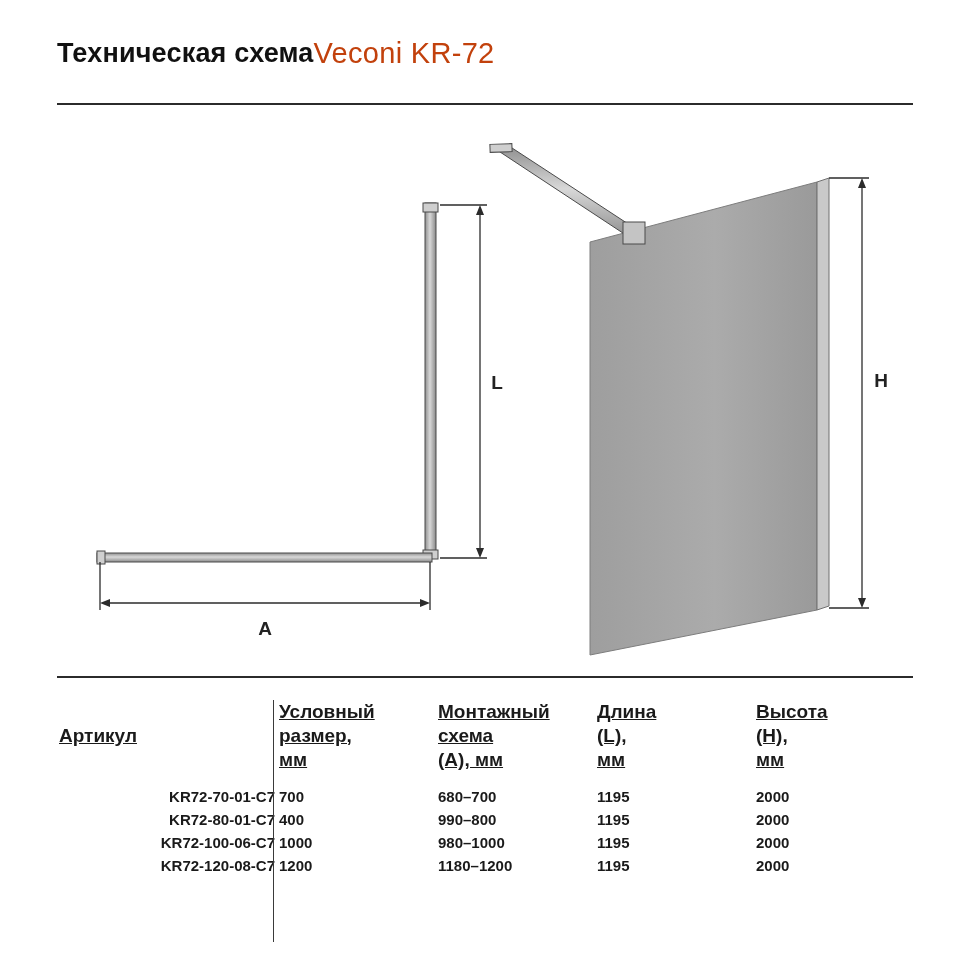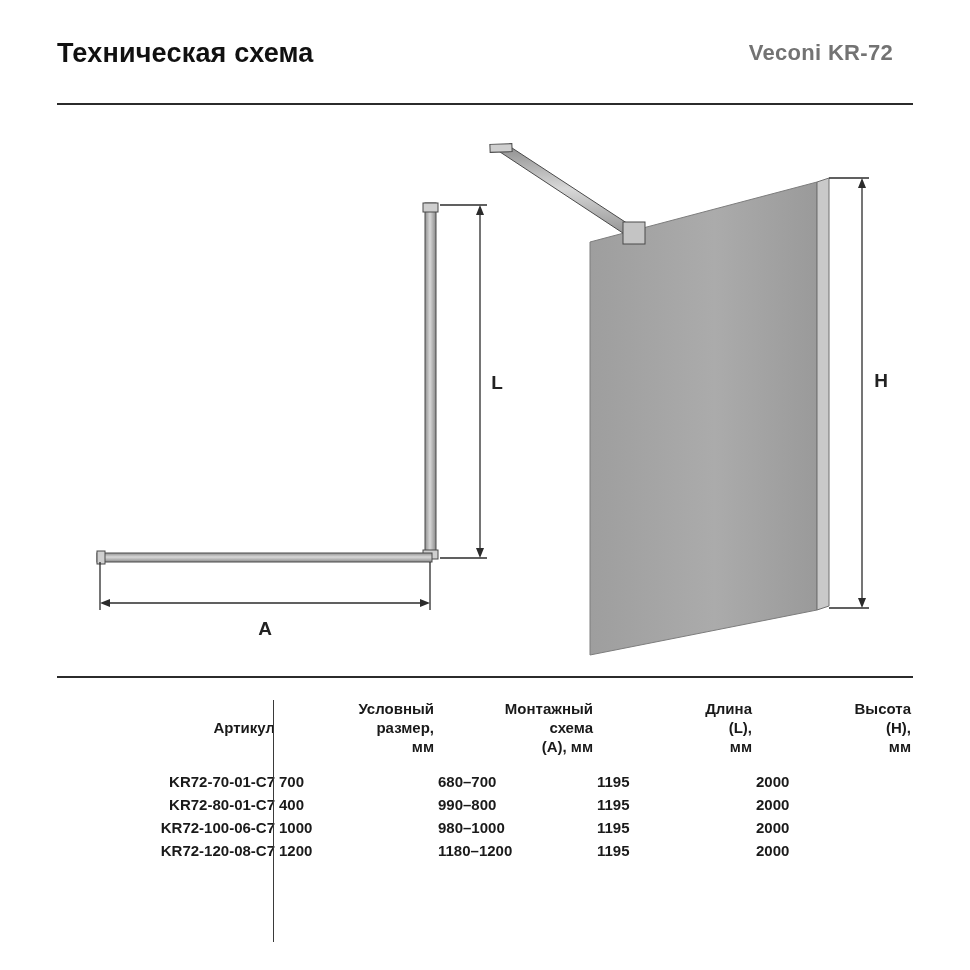--- a/index.html
+++ b/index.html
@@ -23,33 +23,32 @@
   }
   
   .header {
     position: absolute;
     left: 57px;
     top: 22px;
     width: 856px;
     height: 62px;
     display: flex;
     align-items: center;
-    justify-content: space-between;
   }
   .header-title {
     font-size: 27px;
     font-weight: bold;
     letter-spacing: 0.2px;
     color: #111;
   }
   .header-model {
-    font-size: 22px;
-    font-weight: bold;
+    font-size: 29px;
+    font-weight: normal;
     letter-spacing: 0.3px;
-    color: #737373;
+    color: #c2410c;
     padding-right: 20px;
   }
   .rule {
     position: absolute;
     left: 57px;
     width: 856px;
     height: 2px;
     background: #2b2b2b;
   }
   .rule-top { top: 103px; }
@@ -78,27 +77,28 @@
     left: 57px;
     top: 690px;
     width: 856px;
   }
   table.spec {
     border-collapse: collapse;
     width: 856px;
     table-layout: fixed;
   }
   table.spec th {
-    font-size: 15px;
+    font-size: 19px;
     font-weight: bold;
     color: #1a1a1a;
     padding: 10px 2px 14px 2px;
     vertical-align: middle;
     line-height: 1.25;
-    text-align: right;
+    text-align: left;
+    text-decoration: underline;
   }
   table.spec th.art-col {
     width: 216px;
   }
   table.spec td {
     font-size: 15px;
     text-align: left;
     padding: 3px 2px;
     color: #1a1a1a;
     font-weight: bold;

